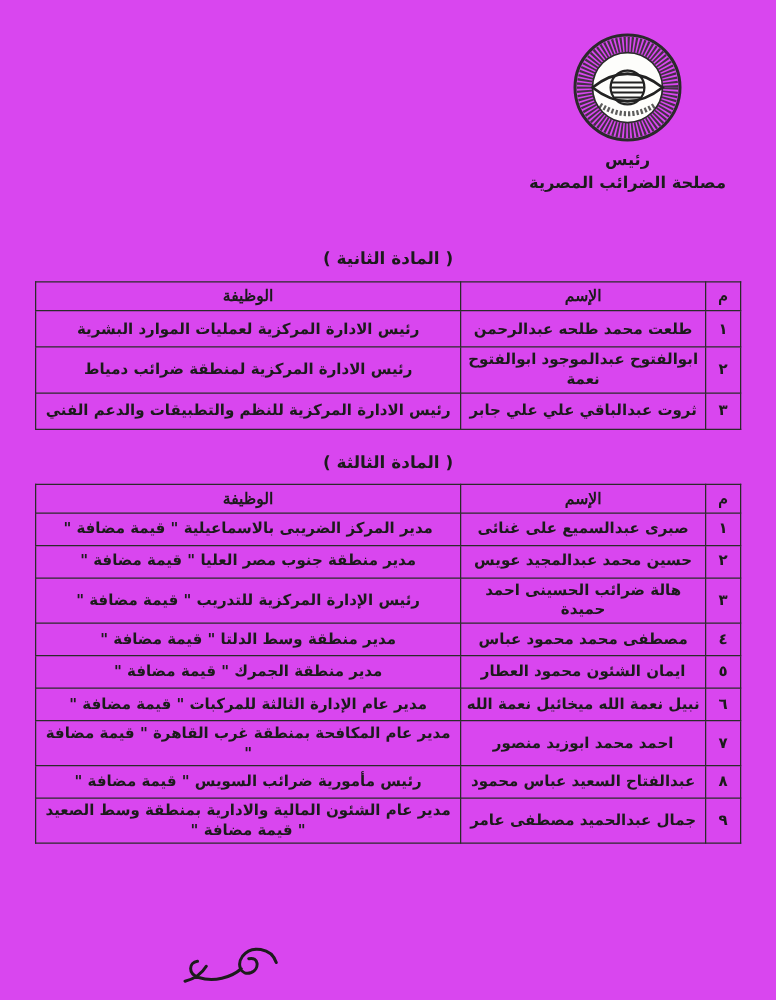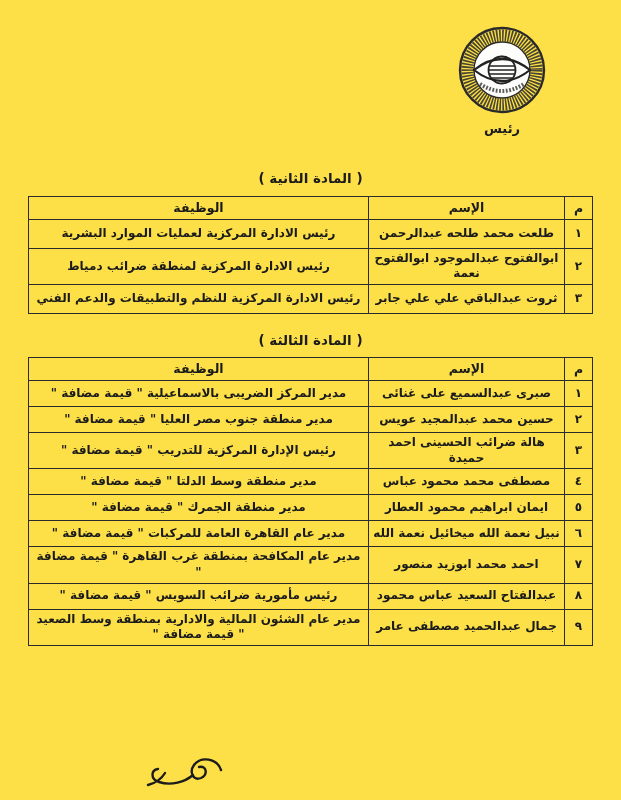--- a/index.html
+++ b/index.html
@@ -1,20 +1,20 @@
 <!DOCTYPE html>
 <html lang="ar" dir="rtl"><head>
 <meta charset="utf-8">
 <style>
   html,body{margin:0;padding:0;background:#e8e8e8;}
   .page{
     position:relative;
     width:621px;height:800px;
     margin:0 auto;
-    background:#fde047;
+    background:#d946ef;
     font-family:"DejaVu Sans",sans-serif;
     color:#1b1b1b;
     direction:rtl;
     overflow:hidden;
     box-sizing:border-box;
     padding:0 28px;
   }
   
   .letterhead{
     width:170px;
@@ -24,21 +24,21 @@
   .seal{display:block;margin:0 auto;}
   .lh-title{font-weight:700;font-size:13px;line-height:1.35;margin-top:2px;}
   .lh-sub{font-weight:700;font-size:13px;line-height:1.35;}
   
   .art-heading{
     text-align:center;
     font-weight:700;
     font-size:13.5px;
     margin:0;
   }
-  .h-art2{margin-top:32px;}
+  .h-art2{margin-top:44px;}
   .h-art3{margin-top:18px;}
   
   .body-par{
     margin:8px 6px 0 2px;
     font-size:13px;
     font-weight:700;
     line-height:23px;
     text-align:justify;
     text-indent:30px;
   }
@@ -53,21 +53,21 @@
   .t1{margin-top:10px;}
   .t2{margin-top:9px;}
   table.doc th,table.doc td{
     border:1px solid #2b2b2b;
     text-align:center;
     vertical-align:middle;
     padding:2px 4px;
     line-height:1.3;
     overflow:hidden;
   }
-  table.doc th{font-size:12.5px;padding:3px 4px;}
+  table.doc th{font-size:12.5px;padding:3px 4px;font-family:Liberation Serif, serif;}
   col.c-num{width:28px;}
   col.c-name{width:196px;}
   .t1 td{height:24px;}
   .t2 td{height:21px;}
   
   .signature{
     position:absolute;
     left:128px;top:748px;
   }
 </style>
@@ -83,20 +83,21 @@
       <circle cx="48" cy="44" r="28" fill="#fdfdfb" stroke="#2a2a2a" stroke-width="1.4"></circle>
 
       <path d="M20 44 Q48 22 76 44 Q48 66 20 44 Z" fill="#fdfdfb" stroke="#222" stroke-width="2.2"></path>
 
       <circle cx="48" cy="44" r="13.5" fill="none" stroke="#222" stroke-width="1.8"></circle>
       <path d="M35.5 40 H60.5 M35 44 H61 M35.5 48 H60.5 M38 52 H58" stroke="#222" stroke-width="1.5" fill="none"></path>
       <path d="M40 32.5 Q48 27 56 32.5 Q52 30.5 48 30.5 Q44 30.5 40 32.5 Z" fill="#222"></path>
       <path d="M26 58 Q48 72 70 58" fill="none" stroke="#333" stroke-width="4" stroke-dasharray="1.8 1.6" opacity="0.8"></path>
     </svg>
     <div class="lh-title">رئيس</div>
+    <div class="lh-sub">مصلحة الضرائب المصرية</div>
   </div>
 
   <h2 class="art-heading h-art2">( المادة الثانية )</h2>
 
   <table class="doc t1">
     <colgroup>
         <col class="c-num">
         <col class="c-name">
         <col class="c-pos">
       </colgroup>
@@ -157,27 +158,27 @@
         <td>هالة ضرائب الحسينى احمد حميدة</td>
         <td>رئيس الإدارة المركزية للتدريب " قيمة مضافة "</td>
       </tr>
       <tr>
         <td>٤</td>
         <td>مصطفى محمد محمود عباس</td>
         <td>مدير منطقة وسط الدلتا " قيمة مضافة "</td>
       </tr>
       <tr>
         <td>٥</td>
-        <td>ايمان ابراهيم محمود العطار</td>
+        <td>ايمان الشئون محمود العطار</td>
         <td>مدير منطقة الجمرك " قيمة مضافة "</td>
       </tr>
       <tr>
         <td>٦</td>
         <td>نبيل نعمة الله ميخائيل نعمة الله</td>
-        <td>مدير عام القاهرة العامة للمركبات " قيمة مضافة "</td>
+        <td>مدير عام الإدارة الثالثة للمركبات " قيمة مضافة "</td>
       </tr>
       <tr>
         <td>٧</td>
         <td>احمد محمد ابوزيد منصور</td>
         <td>مدير عام المكافحة بمنطقة غرب القاهرة " قيمة مضافة "</td>
       </tr>
       <tr>
         <td>٨</td>
         <td>عبدالفتاح السعيد عباس محمود</td>
         <td>رئيس مأمورية ضرائب السويس " قيمة مضافة "</td>

